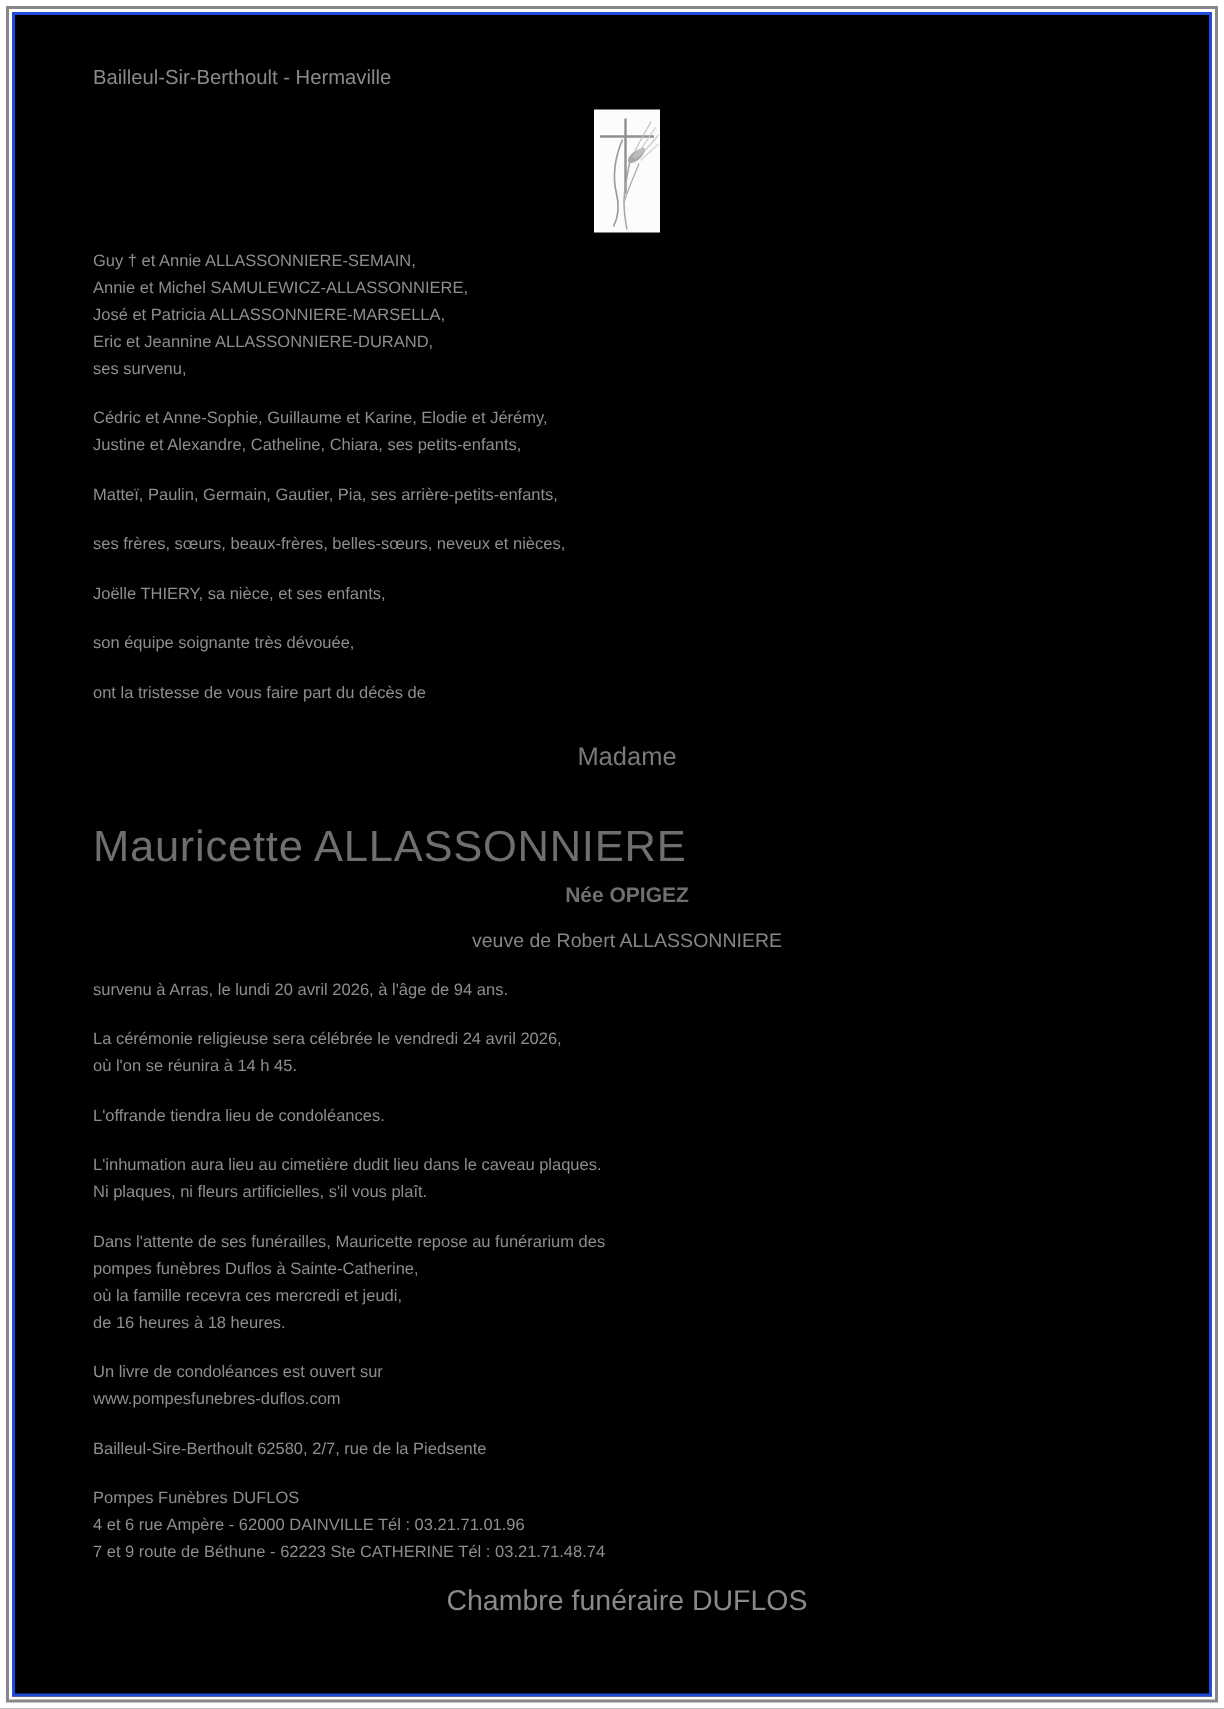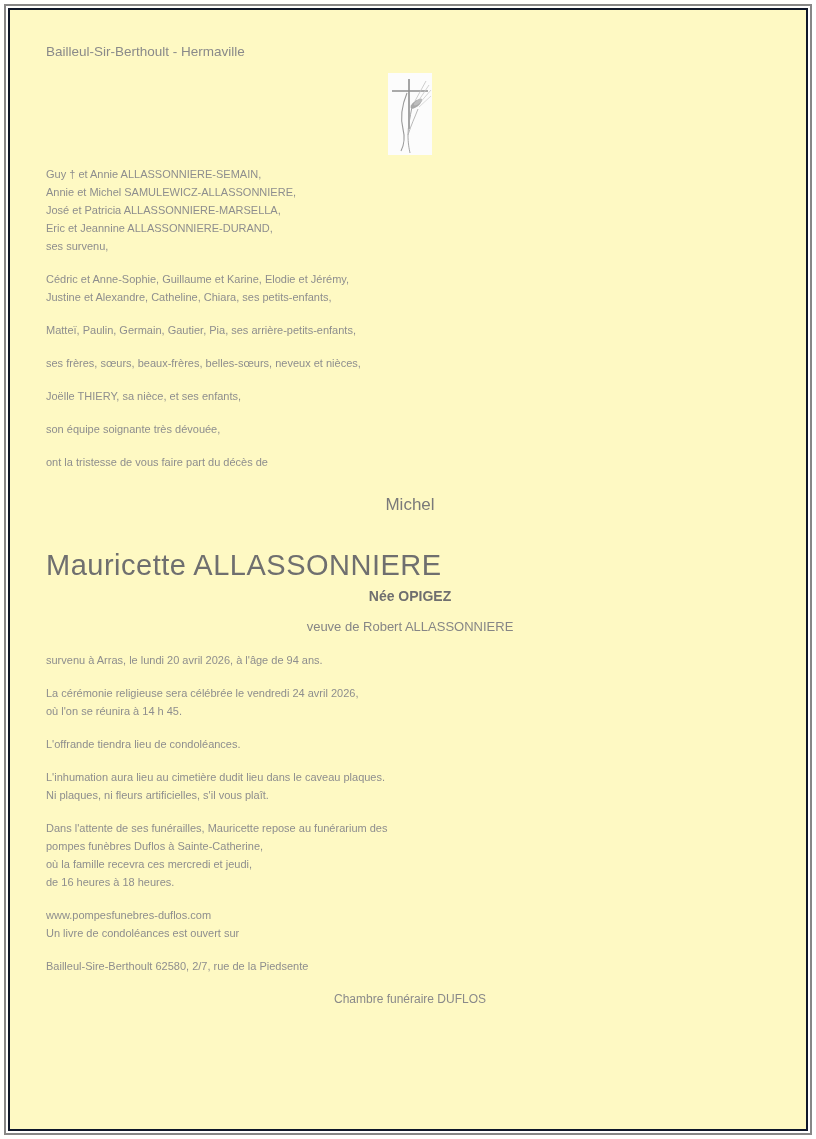--- a/index.html
+++ b/index.html
@@ -17,23 +17,23 @@
     box-sizing: border-box;
     margin: 4px;
     height: 1131px;
     border: 2px solid #878787;
     padding: 2px;
     background: #ffffff;
   }
   .frame-inner {
     box-sizing: border-box;
     height: 100%;
-    border: 2px solid #0f172a;
-    background: #fef9c3;
-    padding: 33px 32px 0 36px;
+    border: 2px solid #1d4ed8;
+    background: #000000;
+    padding: 33px 32px 0 52px;
     overflow: hidden;
   }
   .location-header {
     font-size: 13.5px;
     line-height: 18px;
     color: #8a8a8a;
   }
   .emblem {
     width: 44px;
     height: 82px;
@@ -76,21 +76,21 @@
   .widow-note {
     text-align: center;
     font-size: 13px;
     line-height: 18px;
     color: #868686;
     margin: 14px 0 15px 0;
   }
   .last-par { margin-bottom: 10px; }
   .footer-line {
     text-align: center;
-    font-size: 12px;
+    font-size: 19px;
     line-height: 18px;
     color: #8a8a8a;
     margin: 0;
   }
 </style>
 </head>
 <body>
 
 <div class="frame-outer">
   <div class="frame-inner">
@@ -144,21 +144,21 @@
 
 
     <p class="body-par">
       <span class="ln">son équipe soignante très dévouée,</span>
     </p>
 
     <p class="body-par">
       <span class="ln">ont la tristesse de vous faire part du décès de</span>
     </p>
 
-    <div class="civility">Michel</div>
+    <div class="civility">Madame</div>
 
     <div class="deceased-name">Mauricette ALLASSONNIERE</div>
 
     <div class="maiden-name">Née OPIGEZ</div>
 
     <div class="widow-note">veuve de Robert ALLASSONNIERE</div>
 
     <p class="body-par">
       <span class="ln">survenu à Arras, le lundi 20 avril 2026, à l'âge de 94 ans.</span>
     </p>
@@ -178,25 +178,30 @@
     </p>
 
     <p class="body-par">
       <span class="ln">Dans l'attente de ses funérailles, Mauricette repose au funérarium des</span>
       <span class="ln">pompes funèbres Duflos à Sainte-Catherine,</span>
       <span class="ln">où la famille recevra ces mercredi et jeudi,</span>
       <span class="ln">de 16 heures à 18 heures.</span>
     </p>
 
     <p class="body-par">
+      <span class="ln">Un livre de condoléances est ouvert sur</span>
       <span class="ln">www.pompesfunebres-duflos.com</span>
-      <span class="ln">Un livre de condoléances est ouvert sur</span>
     </p>
 
     <p class="body-par">
       <span class="ln">Bailleul-Sire-Berthoult 62580, 2/7, rue de la Piedsente</span>
     </p>
 
+    <p class="body-par last-par">
+      <span class="ln">Pompes Funèbres DUFLOS</span>
+      <span class="ln">4 et 6 rue Ampère - 62000 DAINVILLE Tél : 03.21.71.01.96</span>
+      <span class="ln">7 et 9 route de Béthune - 62223 Ste CATHERINE Tél : 03.21.71.48.74</span>
+    </p>
 
     <p class="footer-line">Chambre funéraire DUFLOS</p>
 
   </div>
 </div>
 
 </body></html>

